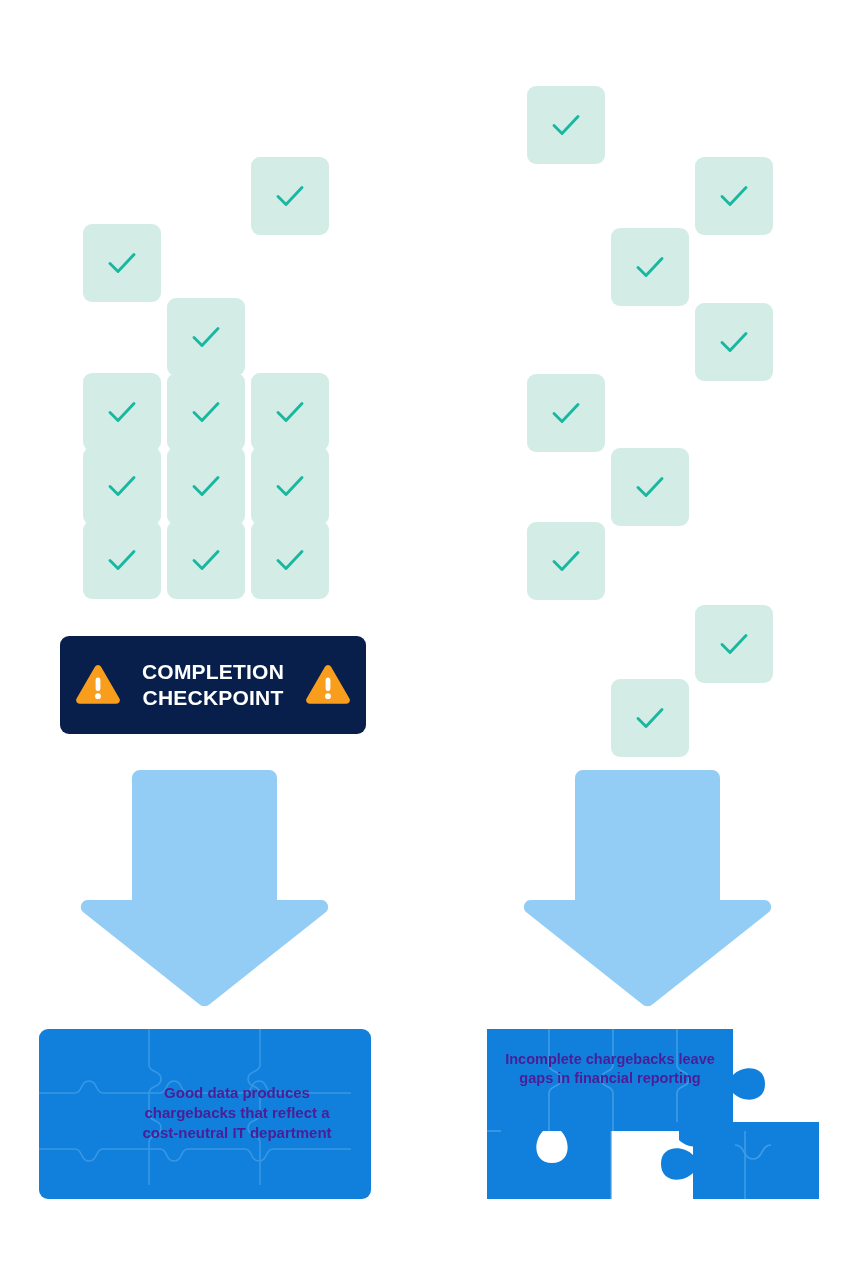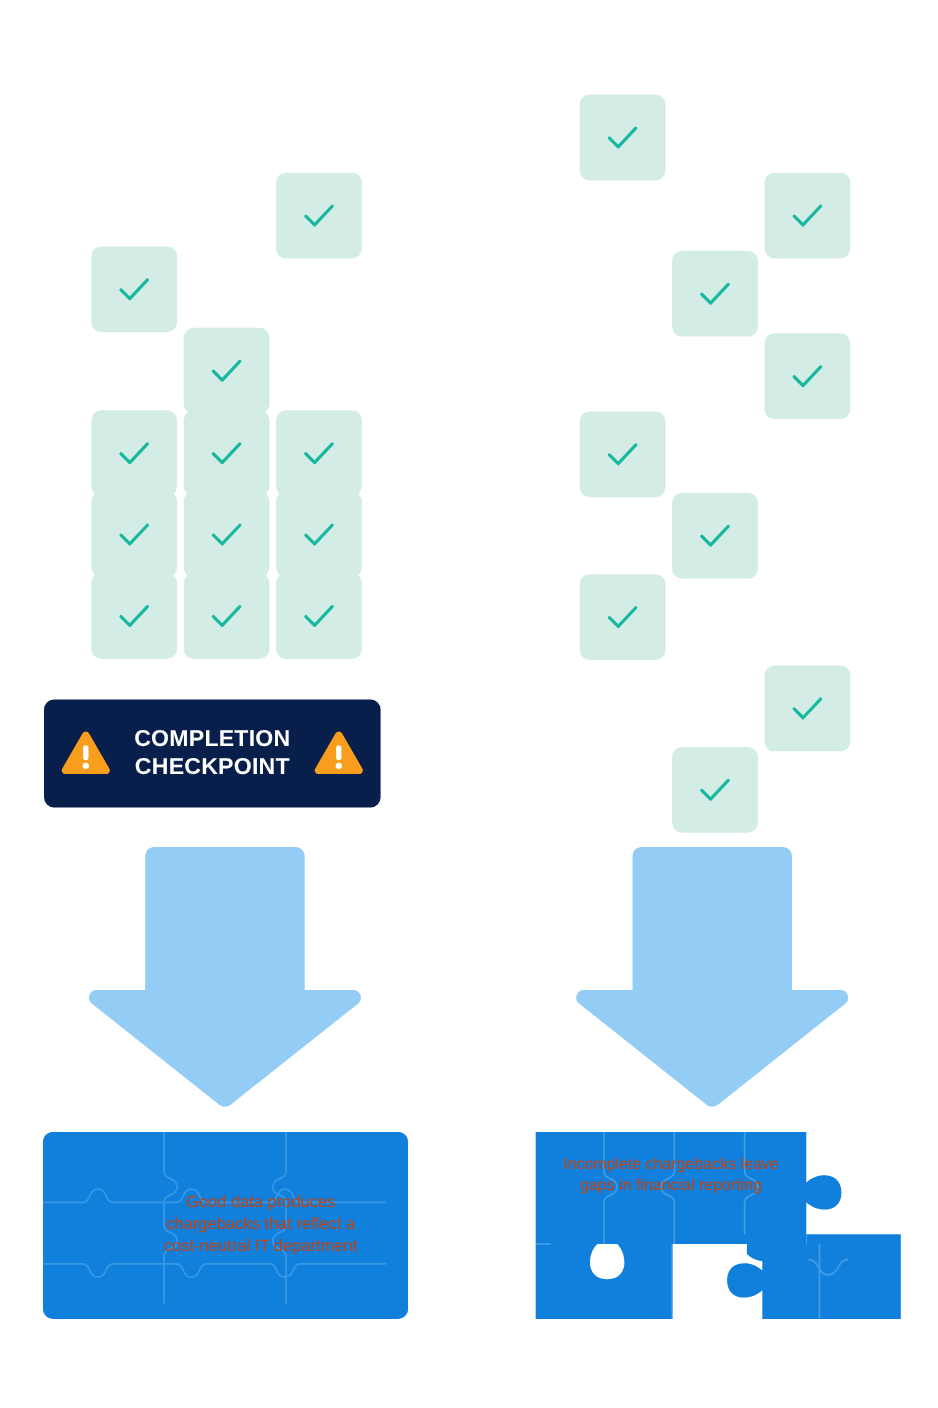--- a/index.html
+++ b/index.html
@@ -24,21 +24,21 @@
   .check-tile svg{
     position:absolute;left:50%;top:50%;
     transform:translate(-50%,-50%);
     width:34px;height:34px;
     display:block;
   }
 
   
   .banner{
     position:absolute;
-    left:40px;top:636px;
+    left:60px;top:636px;
     width:306px;height:98px;
     background:#081f4b;
     border-radius:9px;
     display:flex;
     align-items:center;
     justify-content:space-between;
     padding:0 14px;
     box-sizing:border-box;
   }
   .banner .warn{flex:0 0 auto;width:48px;height:48px;display:block;}
@@ -54,22 +54,22 @@
     padding:0 4px;
   }
 
   
   .arrow{position:absolute;display:block;}
 
   
   .puzzle{position:absolute;display:block;}
   .puzzle-label{
     position:absolute;
-    color:#c2410c;
-    font-weight:normal;
+    color:#4c1d95;
+    font-weight:bold;
     text-align:center;
     white-space:pre-line;
     line-height:1.33;
     pointer-events:none;
   }
   .label-left{
     left:39px;top:1083px;width:396px;
     font-size:15px;
   }
   .label-right{

